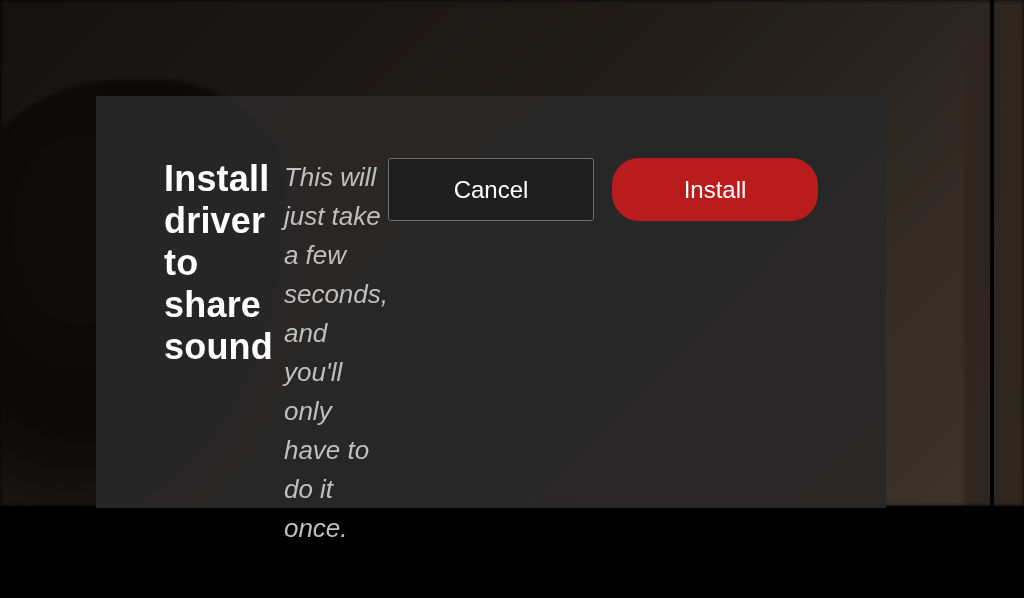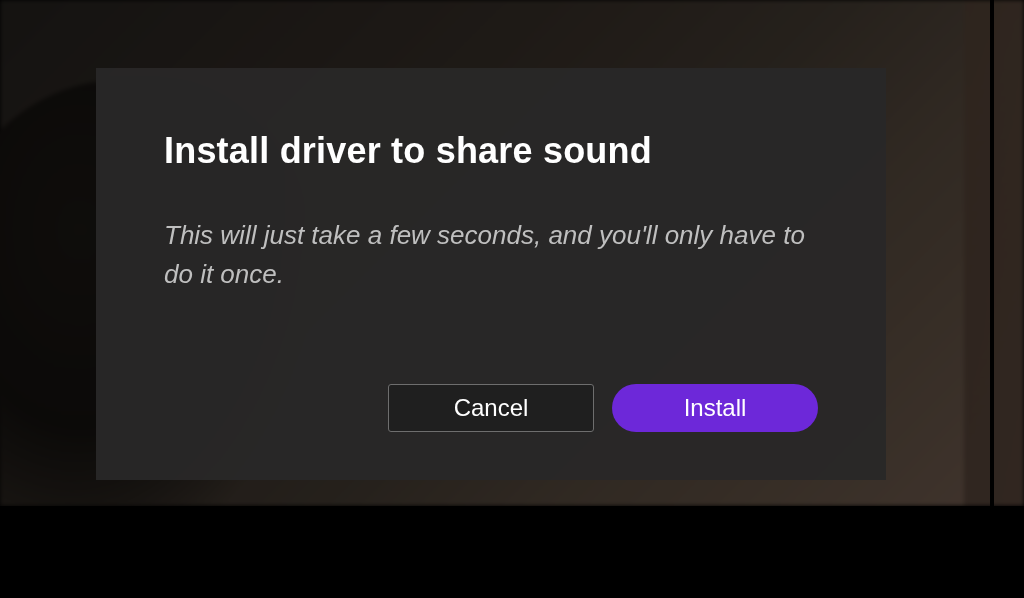--- a/index.html
+++ b/index.html
@@ -56,28 +56,28 @@
     .bottom-bar {
       position: absolute;
       bottom: 0;
       left: 0;
       width: 100%;
       height: 92px;
       background: #000;
     }
     .modal {
       position: absolute;
-      top: 68px;
+      top: 96px;
       left: 96px;
       width: 790px;
       height: 412px;
       background: rgba(41, 40, 40, 0.96);
       padding: 62px 68px 48px 68px;
       display: flex;
-      flex-direction: column;
+      flex-direction: row;
       z-index: 10;
     }
     .modal-title {
       color: #ffffff;
       font-size: 36px;
       font-weight: 700;
       margin-bottom: 44px;
       letter-spacing: 0.2px;
     }
     .modal-body {
@@ -88,38 +88,38 @@
       flex: 1;
       font-style: italic;
     }
     .modal-actions {
       display: flex;
       justify-content: flex-end;
       gap: 18px;
     }
     .btn {
       min-width: 206px;
-      height: 48px;
+      height: 63px;
       font-size: 24px;
       font-weight: 400;
       border: none;
       cursor: pointer;
       font-family: inherit;
       display: flex;
       align-items: center;
       justify-content: center;
       border-radius: 3px;
     }
     .btn-secondary {
       background: #1f1f1f;
       color: #ffffff;
       border: 1px solid #6e6e6e;
     }
     .btn-primary {
-      background: #6d28d9;
+      background: #b91c1c;
       color: #ffffff;
       border-radius: 27px;
     }
   </style>
 </head>
 <body>
 
 <div class="video-background"></div>
 <div class="video-divider"></div>
 <div class="bottom-bar"></div>

